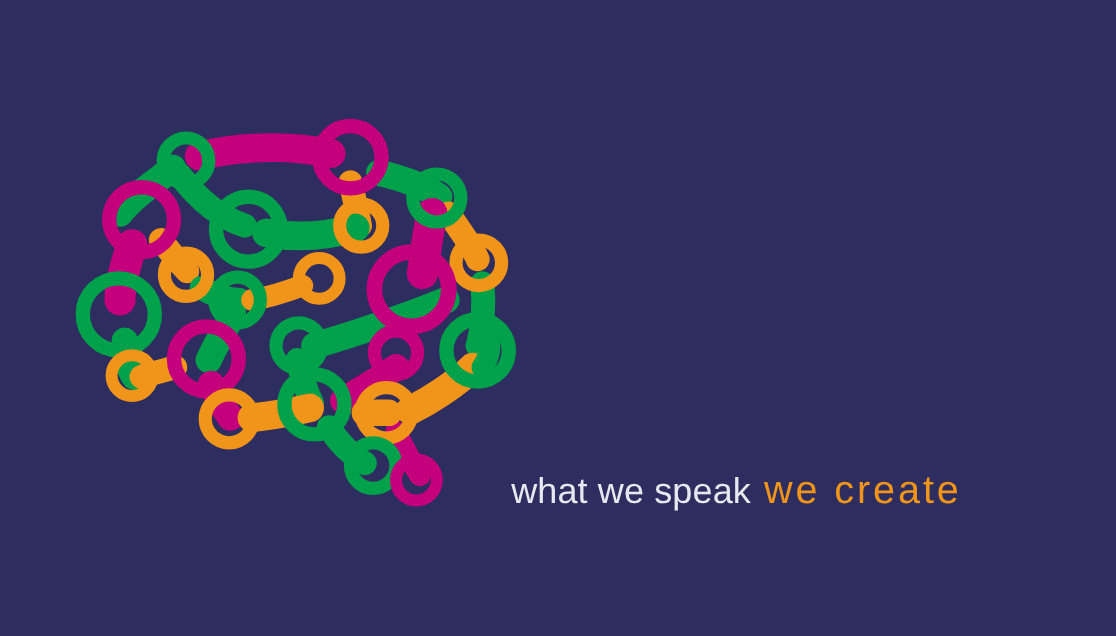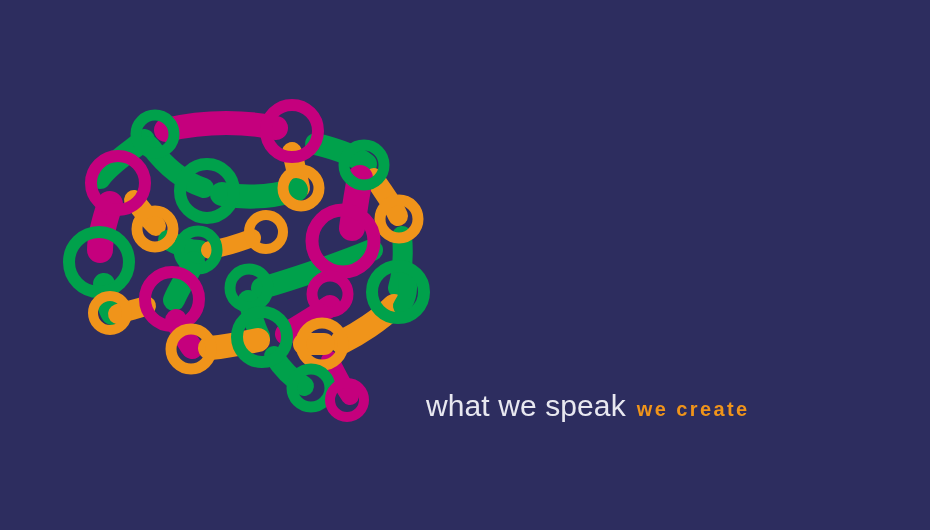--- a/index.html
+++ b/index.html
@@ -42,22 +42,22 @@
     font-size: 30px;
     font-weight: 300;
     color: #e8e8f0;
     letter-spacing: 0.1px;
   }
   .tag-gap {
     display: inline-block;
     width: 11px;
   }
   .tag-bold {
-    font-size: 20px;
-    font-weight: bold;
+    font-size: 33px;
+    font-weight: normal;
     color: #f0941a;
     letter-spacing: 2.4px;
   }
 </style>
 </head>
 <body style="background: rgb(45, 45, 95);">
 
 <div id="stage" style="background: rgb(45, 45, 95);">
 
   <div id="brain-logo">

